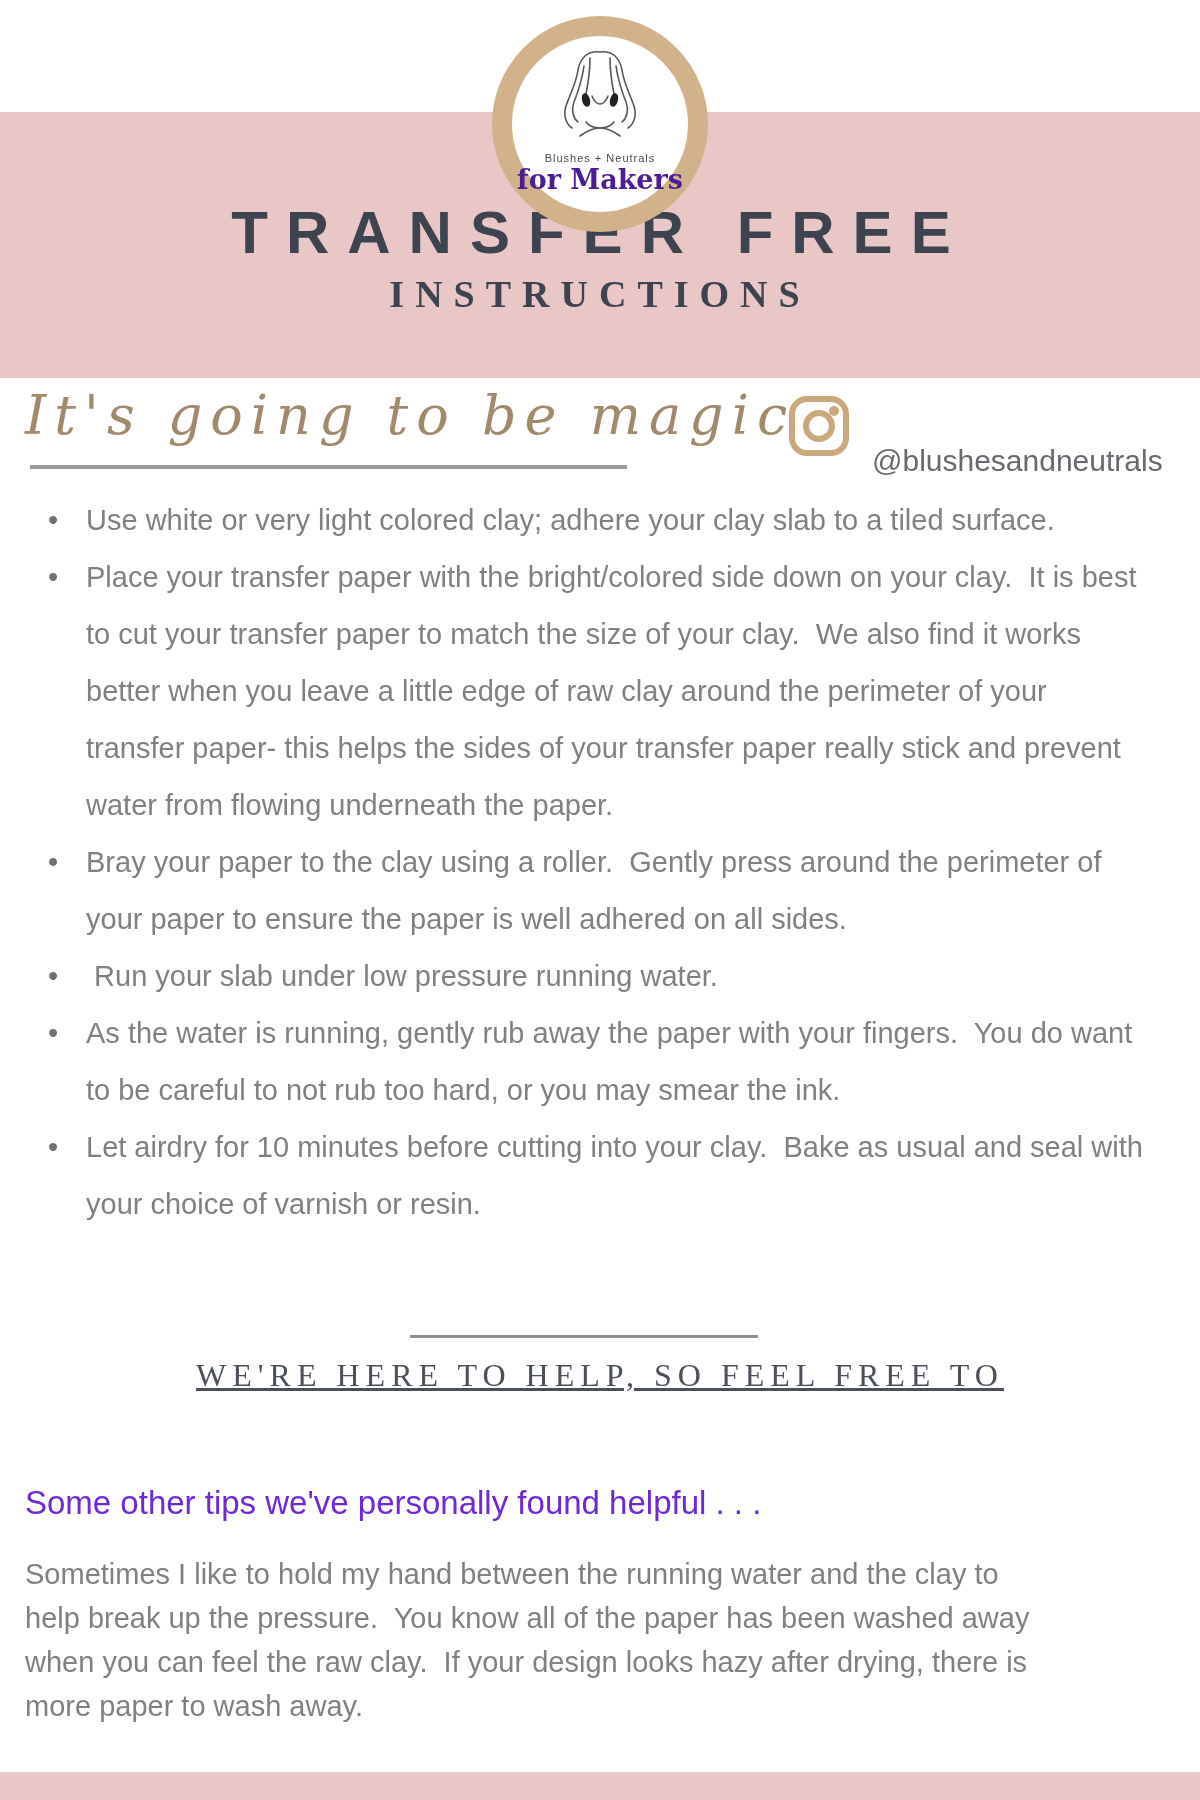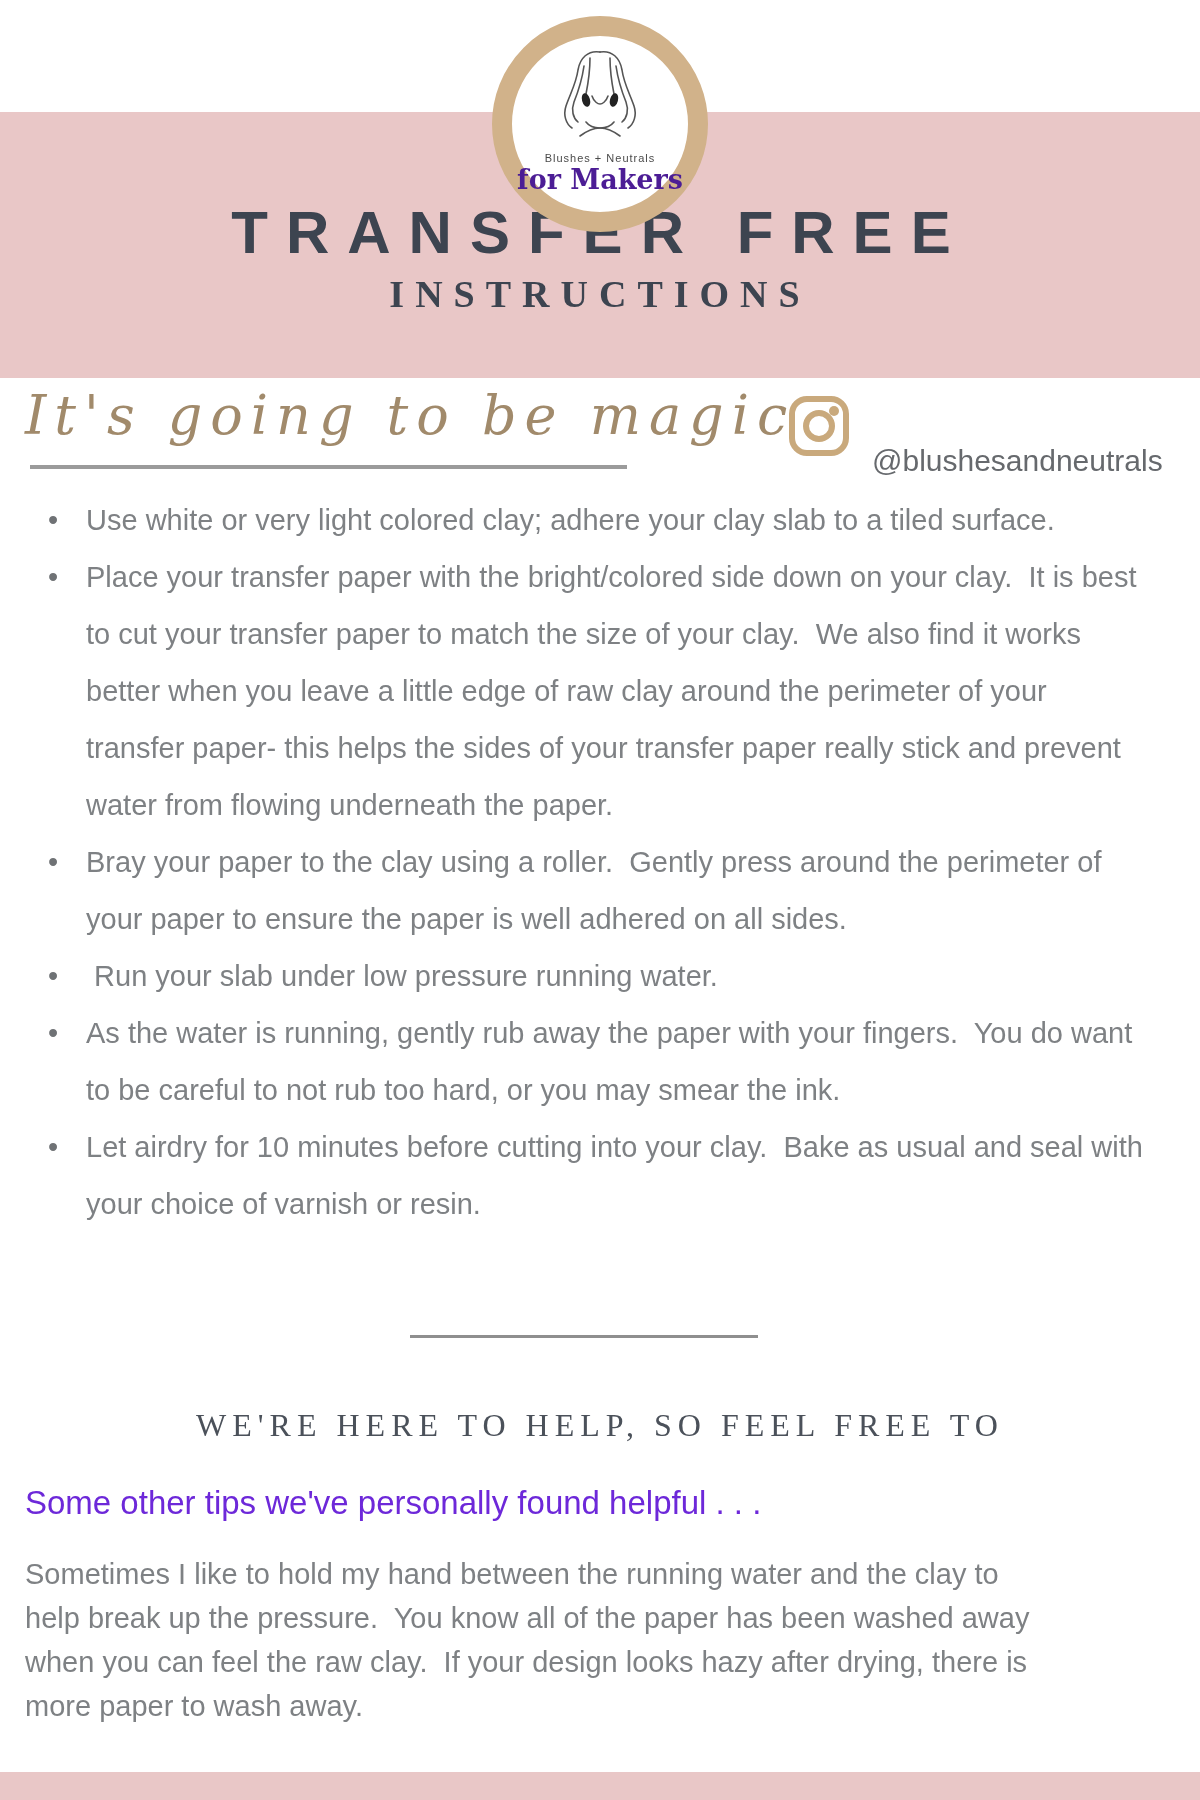--- a/index.html
+++ b/index.html
@@ -64,23 +64,23 @@
   .bullet-dot{
     width:38px;flex:0 0 38px;color:#6f7275;font-size:29px;line-height:57px;
   }
   .bullet-text{
     flex:1;color:#7e8184;font-size:29px;line-height:57px;white-space:pre-wrap;
   }
 
   
   .divider-mid{position:absolute;left:410px;top:1335px;width:348px;height:3px;background:#8f8f8f;}
   .help-banner{
-    position:absolute;left:0;top:1400px;width:1200px;text-align:center;
+    position:absolute;left:0;top:1350px;width:1200px;text-align:center;
     font-family:"Liberation Serif",serif;color:#4b515a;
-    font-size:32px;letter-spacing:6px;line-height:51px;
+    font-size:32px;letter-spacing:6px;line-height:51px;text-decoration:underline;
   }
 
   
   .tips-heading{
     position:absolute;left:25px;top:1484px;width:1100px;
     font-size:33px;color:#6d28d9;
   }
   .tips-body{
     position:absolute;left:25px;top:1552px;width:1010px;
     font-size:29px;line-height:44px;color:#7e8184;white-space:pre-wrap;

